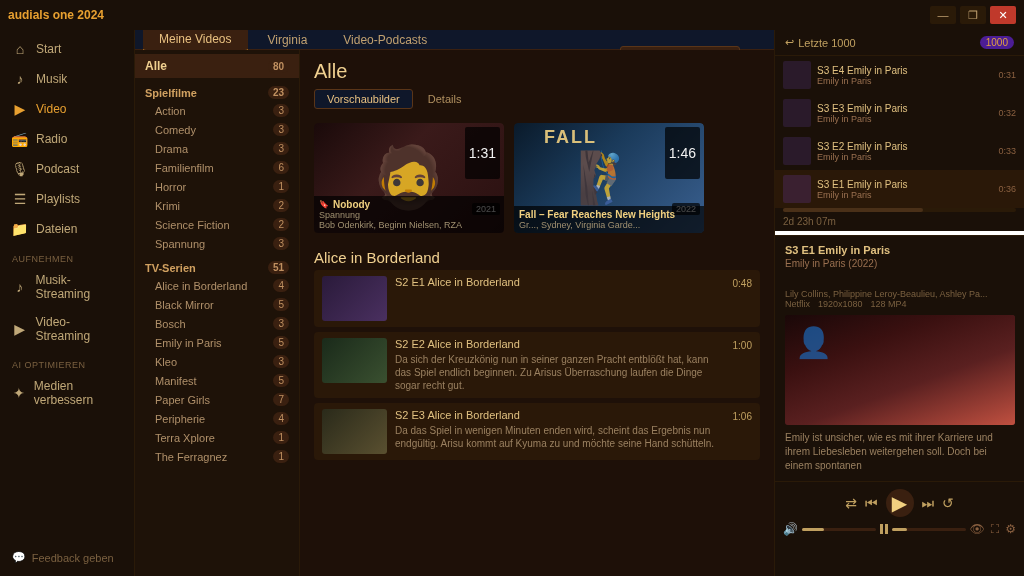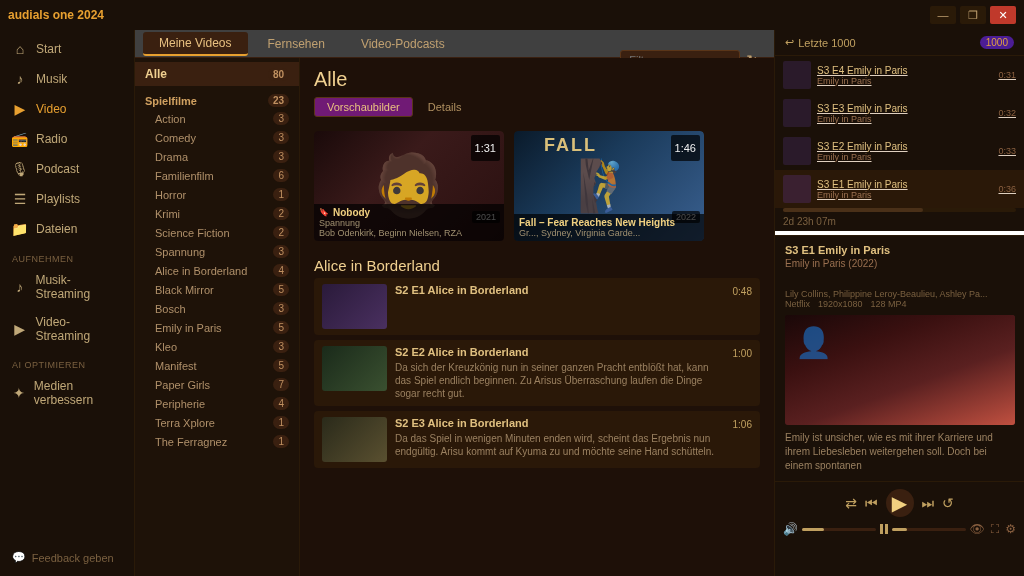--- a/index.html
+++ b/index.html
@@ -21,21 +21,21 @@
     .sidebar-item { display: flex; align-items: center; gap: 8px; padding: 7px 12px; cursor: pointer; color: #c0a878; font-size: 12px; }
     .sidebar-item.active { color: #e8a030; }
     .sidebar-icon { width: 16px; height: 16px; display: flex; align-items: center; justify-content: center; font-size: 14px; }
     .sidebar-section { padding: 6px 12px 2px; font-size: 9px; color: #7a6040; text-transform: uppercase; letter-spacing: 0.5px; margin-top: 4px; }
     .sidebar-feedback { margin-top: auto; padding: 8px 12px; display: flex; align-items: center; gap: 6px; color: #7a6040; font-size: 11px; cursor: pointer; }
 
     
     .content { display: flex; flex: 1; overflow: hidden; }
 
     
-    .tabbar { height: 28px; background: #404040; display: flex; align-items: center; padding: 8px 8px; gap: 4px; border-bottom: 1px solid #3a2010; }
+    .tabbar { height: 20px; background: #0f172a; display: flex; align-items: center; padding: 8px 8px; gap: 4px; border-bottom: 1px solid #3a2010; }
     .tab { padding: 4px 16px; cursor: pointer; font-size: 12px; color: #c0a070; border-radius: 3px; }
     .tab.active { background: #3a2010; color: #e8c080; border-bottom: 2px solid #e8a030; }
 
     
     .main-panel { display: flex; flex-direction: column; flex: 1; overflow: hidden; }
 
     
     .search-area { display: flex; align-items: center; gap: 6px; padding: 0 8px; margin-left: auto; margin-top: 32px; }
     .search-input { background: #3a2010; border: 1px solid #5a3518; border-radius: 3px; color: #e0d0b0; padding: 3px 8px; font-size: 11px; width: 120px; }
     .refresh-btn { background: none; border: none; color: #c0a070; cursor: pointer; font-size: 14px; }
@@ -46,51 +46,51 @@
     .cat-section { padding: 4px 10px 2px; font-weight: bold; color: #d0a060; font-size: 11px; display: flex; align-items: center; justify-content: space-between; margin-top: 4px; }
     .cat-item { display: flex; align-items: center; justify-content: space-between; padding: 3px 10px 3px 20px; color: #b0906a; font-size: 11px; cursor: pointer; }
     .cat-count { background: #3a2010; color: #c09060; padding: 1px 5px; border-radius: 8px; font-size: 10px; }
     .cat-count-big { background: #3a2010; color: #c09060; padding: 1px 5px; border-radius: 8px; font-size: 10px; }
 
     
     .video-area { flex: 1; display: flex; flex-direction: column; overflow: hidden; background: #1e1008; }
     .video-title { padding: 10px 14px 6px; font-size: 20px; color: #f0d090; font-weight: normal; }
     .view-tabs { display: flex; gap: 2px; padding: 0 14px 6px; }
     .view-tab { padding: 3px 12px; border-radius: 3px; cursor: pointer; font-size: 11px; color: #b09060; border: 1px solid transparent; }
-    .view-tab.active { background: #701a75; color: #e8c080; border-color: #5a3518; }
+    .view-tab.active { background: #0f172a; color: #e8c080; border-color: #5a3518; }
     .thumbnails-area { flex: 1; overflow-y: auto; padding: 8px 14px; }
     .thumb-row { display: flex; gap: 10px; margin-bottom: 10px; }
     .thumb-card { width: 190px; position: relative; border-radius: 4px; overflow: hidden; cursor: pointer; }
     .thumb-img { width: 190px; height: 110px; border-radius: 4px; object-fit: cover; }
     .thumb-nobody { background: linear-gradient(135deg, #1a0a0a 0%, #3a1a1a 40%, #2a1010 100%); display: flex; align-items: center; justify-content: center; position: relative; }
     .thumb-fall { background: linear-gradient(135deg, #0a1a2a 0%, #1a3a5a 40%, #3a6090 100%); display: flex; align-items: center; justify-content: center; position: relative; }
     .thumb-info { position: absolute; bottom: 0; left: 0; right: 0; background: rgba(0,0,0,0.7); padding: 3px 5px; }
     .thumb-title-text { font-size: 10px; color: #f0d080; font-weight: bold; }
     .thumb-meta { font-size: 9px; color: #a09070; }
-    .thumb-duration { position: absolute; top: 4px; right: 4px; background: rgba(0,0,0,0.7); color: #f0f0f0; font-size: 11px; padding: 7px 4px; border-radius: 2px; }
+    .thumb-duration { position: absolute; top: 4px; right: 4px; background: rgba(0,0,0,0.7); color: #f0f0f0; font-size: 14px; padding: 18px 4px; border-radius: 2px; }
     .thumb-year { position: absolute; bottom: 18px; right: 4px; background: rgba(0,0,0,0.7); color: #f0f0f0; font-size: 9px; padding: 1px 4px; border-radius: 2px; }
 
     .series-section { margin-bottom: 8px; }
     .series-title { font-size: 15px; color: #f0d090; font-weight: normal; padding: 6px 0 4px; }
     .episode-card { display: flex; gap: 8px; background: #2a1808; border-radius: 4px; padding: 6px 8px; margin-bottom: 5px; cursor: pointer; }
     .episode-thumb { width: 65px; height: 45px; background: #1a0a0a; border-radius: 3px; flex-shrink: 0; overflow: hidden; }
     .ep-aib1 { background: linear-gradient(135deg, #2a1a3a, #4a3060); }
     .ep-aib2 { background: linear-gradient(135deg, #1a2a1a, #3a5030); }
     .ep-aib3 { background: linear-gradient(135deg, #2a2a1a, #5a5030); }
     .episode-info { flex: 1; }
-    .episode-title-text { font-size: 11px; color: #e0c080; font-weight: bold; margin-bottom: 3px; }
+    .episode-title-text { font-size: 11px; color: #e0c080; font-weight: normal; margin-bottom: 3px; }
     .episode-desc { font-size: 10px; color: #9a8060; line-height: 1.3; }
     .episode-duration { font-size: 10px; color: #c0a060; margin-left: auto; flex-shrink: 0; padding-top: 2px; }
 
     
     .right-panel { width: 250px; background: #1a1008; border-left: 1px solid #2a1a08; display: flex; flex-direction: column; flex-shrink: 0; }
     .right-header { display: flex; align-items: center; justify-content: space-between; padding: 6px 10px; border-bottom: 1px solid #2a1a08; }
     .right-header-title { color: #c0a060; font-size: 11px; display: flex; align-items: center; gap: 4px; }
     .right-count { background: #4c1d95; color: #e0a040; padding: 1px 6px; border-radius: 8px; font-size: 10px; }
-    .queue-list { overflow-y: auto; flex: 0 0 auto; max-height: 200px; text-decoration: underline; }
+    .queue-list { overflow-y: auto; flex: 0 0 auto; max-height: 200px; }
     .queue-item { display: flex; gap: 6px; padding: 5px 8px; cursor: pointer; align-items: center; }
     .queue-item.active { background: #2a1808; }
     .queue-thumb { width: 28px; height: 28px; background: #2a1808; border-radius: 2px; flex-shrink: 0; display: flex; align-items: center; justify-content: center; font-size: 9px; color: #8a6040; }
     .queue-info { flex: 1; }
     .queue-title { font-size: 10px; color: #e0c080; }
     .queue-sub { font-size: 9px; color: #9a7050; }
     .queue-time { font-size: 9px; color: #8a6040; }
     .time-display { padding: 4px 8px; color: #7a6040; font-size: 10px; border-bottom: 4px solid #ffffff; }
 
     
@@ -190,21 +190,21 @@
       <span>Feedback geben</span>
     </div>
   </div>
 
   <div class="content">
 
     <div class="main-panel">
 
       <div class="tabbar">
         <div class="tab active">Meine Videos</div>
-        <div class="tab">Fernsehen</div>
+        <div class="tab">Virginia</div>
         <div class="tab">Video-Podcasts</div>
         <div style="flex:1"></div>
         <div class="search-area">
           <input class="search-input" type="text" placeholder="Filter" style="">
           <button class="refresh-btn">↻</button>
         </div>
       </div>
 
       <div style="display:flex; flex:1; overflow:hidden;">
 
@@ -241,20 +241,24 @@
             <span>Krimi</span>
             <span class="cat-count">2</span>
           </div>
           <div class="cat-item">
             <span>Science Fiction</span>
             <span class="cat-count">2</span>
           </div>
           <div class="cat-item">
             <span>Spannung</span>
             <span class="cat-count">3</span>
+          </div>
+          <div class="cat-section">
+            <span>TV-Serien</span>
+            <span class="cat-count">51</span>
           </div>
           <div class="cat-item">
             <span>Alice in Borderland</span>
             <span class="cat-count">4</span>
           </div>
           <div class="cat-item">
             <span>Black Mirror</span>
             <span class="cat-count">5</span>
           </div>
           <div class="cat-item">

